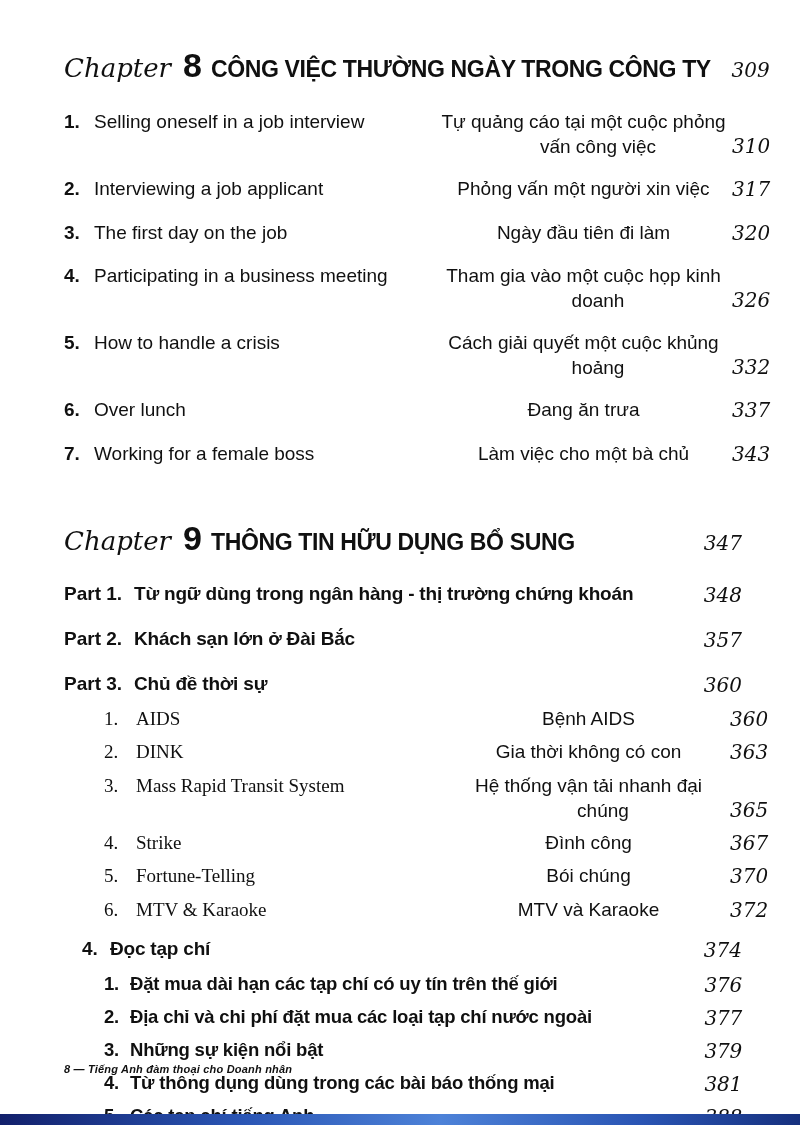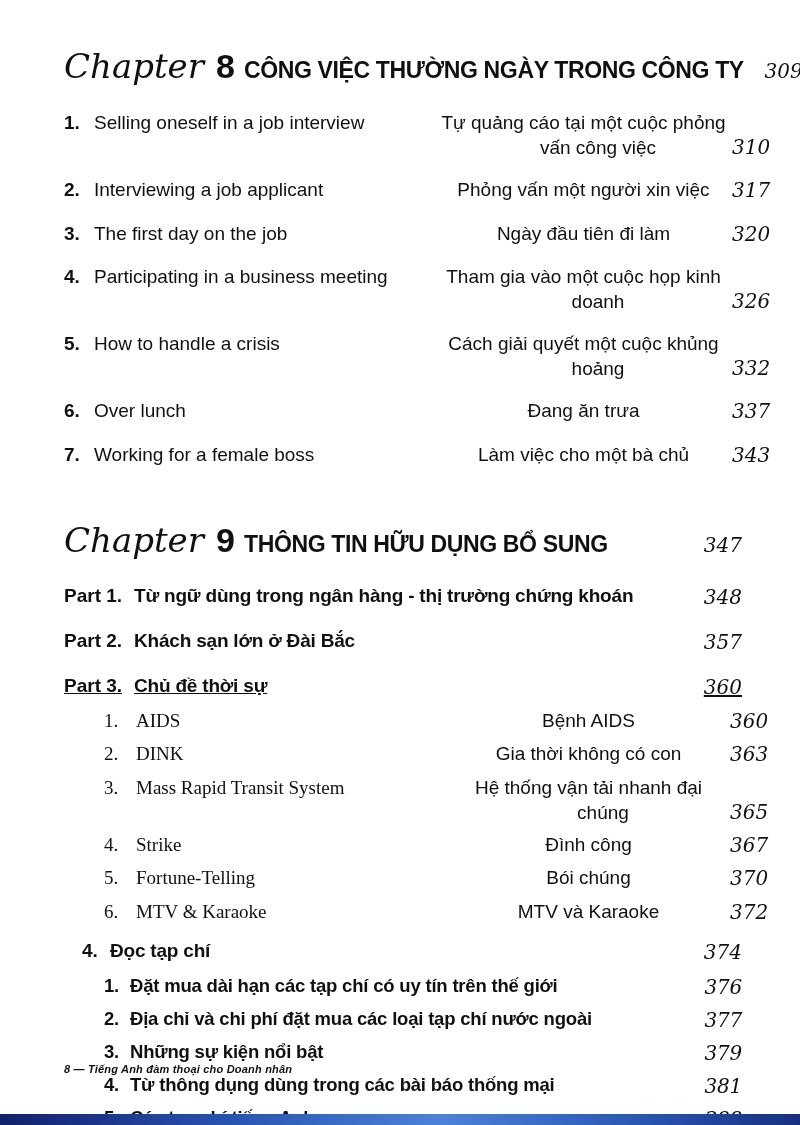--- a/index.html
+++ b/index.html
@@ -4,40 +4,40 @@
 <style>
   html,body{margin:0;padding:0;}
   body{
     width:800px;height:1125px;position:relative;background:#ffffff;
     font-family:"Liberation Sans",sans-serif;color:#101010;overflow:hidden;
   }
   .page{padding:46px 58px 0 64px;position:relative;}
 
   
   .chapter-head{display:flex;align-items:baseline;margin-bottom:24px;}
-  .ch-label{font-family:"DejaVu Serif",serif;font-style:italic;font-size:34px;margin-right:12px;}
+  .ch-label{font-family:"DejaVu Serif",serif;font-style:italic;font-size:26px;margin-right:12px;}
   .ch-num{font-weight:bold;font-size:34px;margin-right:10px;letter-spacing:-1px;}
   .ch-title{font-weight:bold;font-size:24px;letter-spacing:-0.4px;white-space:nowrap;transform:scaleX(.96);transform-origin:left center;}
   .pg{font-family:"DejaVu Serif",serif;font-style:italic;font-size:20px;}
   .ch-page{margin-left:auto;}
 
   
   .row{display:flex;font-size:19px;line-height:1.32;margin-bottom:17px;}
   .num{flex:0 0 30px;font-weight:bold;}
   .cell{padding-left:29px;text-indent:-29px;}
   .en{flex:0 0 312px;}
   .vi{flex:0 0 268px;text-align:center;}
   .row .pg{margin-left:auto;align-self:flex-end;}
 
   
   .part-row{display:flex;font-size:19px;line-height:1.3;margin-bottom:19px;}
   .part-num{flex:0 0 70px;font-weight:bold;}
   .part-text{flex:1;font-weight:bold;letter-spacing:-0.2px;}
   .part-row .pg{margin-left:auto;align-self:flex-end;}
-  .part3{margin-bottom:8px;text-decoration:underline;}
+  .part3{margin-bottom:8px;}
 
   
   .sub{margin-left:40px;margin-bottom:7px;font-size:19px;}
   .sub .num{flex:0 0 32px;font-weight:normal;font-family:"Liberation Serif",serif;}
   .sub .en{flex:0 0 282px;font-family:"Liberation Serif",serif;}
   .sub .vi{flex:0 0 254px;}
 
   
   .sec4{margin-left:18px;margin-top:14px;margin-bottom:9px;}
   .sec4 .num{flex:0 0 28px;}

